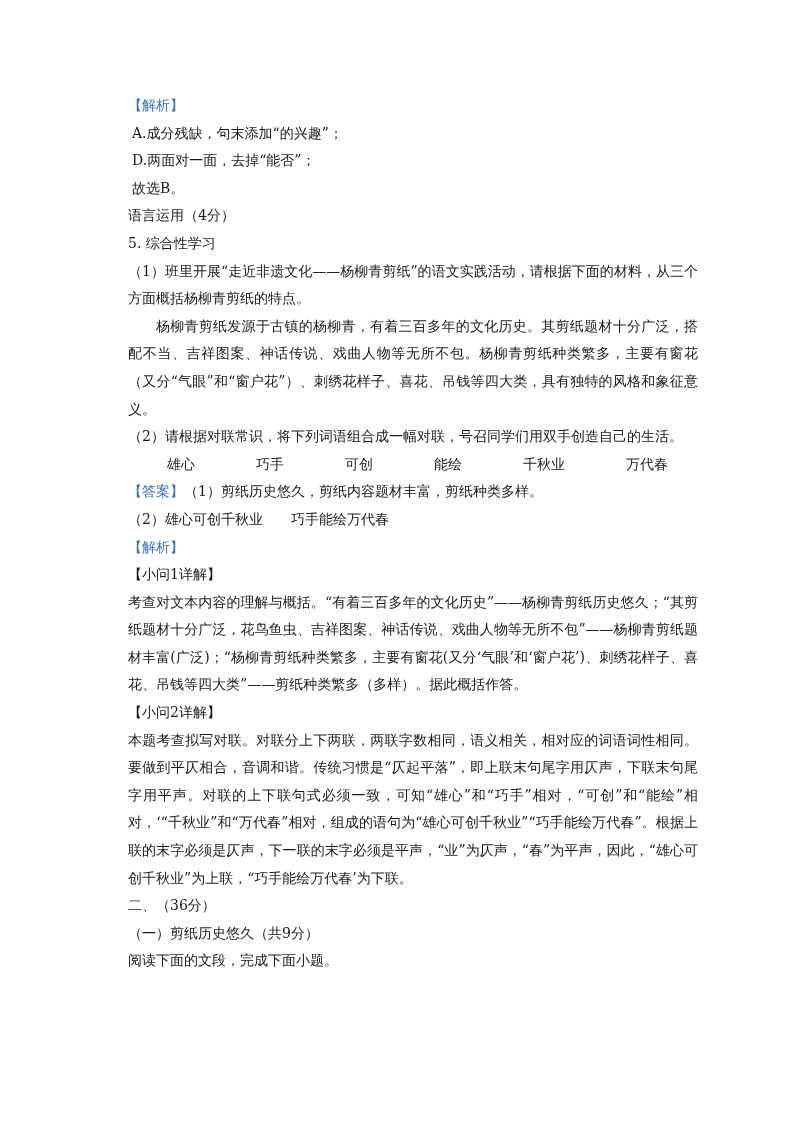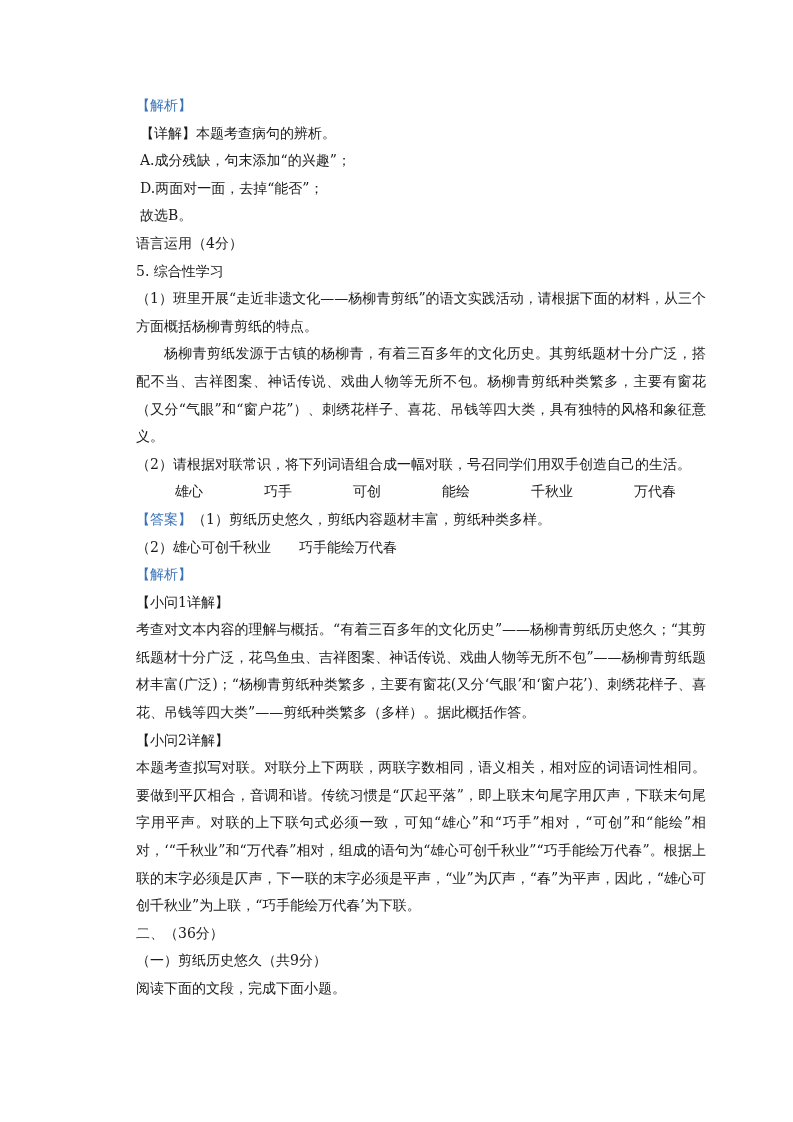--- a/index.html
+++ b/index.html
@@ -1,30 +1,29 @@
 <!DOCTYPE html>
 <html><head>
 <meta charset="utf-8">
 <style>
   html, body { margin: 0; padding: 0; background: #ffffff; }
   body { width: 793px; height: 1122px; position: relative; overflow: hidden;
          font-family: "DejaVu Serif", "Liberation Serif", serif; color: #1a1a1a; }
-  .page { position: absolute; left: 136px; top: 92px; width: 570px; }
+  .page { position: absolute; left: 128px; top: 92px; width: 570px; }
   .line { font-size: 14px; line-height: 27.6px; white-space: nowrap; }
   .wrap { white-space: normal; text-align: justify; }
   .ind1 { padding-left: 4px; }
   .blue { color: #3b73b9; }
   .spaced span { display: inline-block; margin-right: 22px; margin-left: 39px; }
 </style>
 </head>
 <body>
 
 <div class="page">
   <div class="line blue">【解析】</div>
-  <div class="line ind1"><span>【详解】</span><span>本题考查病句的辨析。</span></div>
   <div class="line ind1">A.成分残缺，句末添加“的兴趣”；</div>
   <div class="line ind1">D.两面对一面，去掉“能否”；</div>
   <div class="line ind1">故选B。</div>
 
   <div class="line">语言运用（4分）</div>
   <div class="line">5. 综合性学习</div>
   <div class="line wrap">（1）班里开展“走近非遗文化——杨柳青剪纸”的语文实践活动，请根据下面的材料，从三个方面概括杨柳青剪纸的特点。</div>
   <div class="line wrap" style="text-indent:28px">杨柳青剪纸发源于古镇的杨柳青，有着三百多年的文化历史。其剪纸题材十分广泛，搭配不当、吉祥图案、神话传说、戏曲人物等无所不包。杨柳青剪纸种类繁多，主要有窗花（又分“气眼”和“窗户花”）、刺绣花样子、喜花、吊钱等四大类，具有独特的风格和象征意义。</div>
   <div class="line">（2）请根据对联常识，将下列词语组合成一幅对联，号召同学们用双手创造自己的生活。</div>
   <div class="line spaced">

